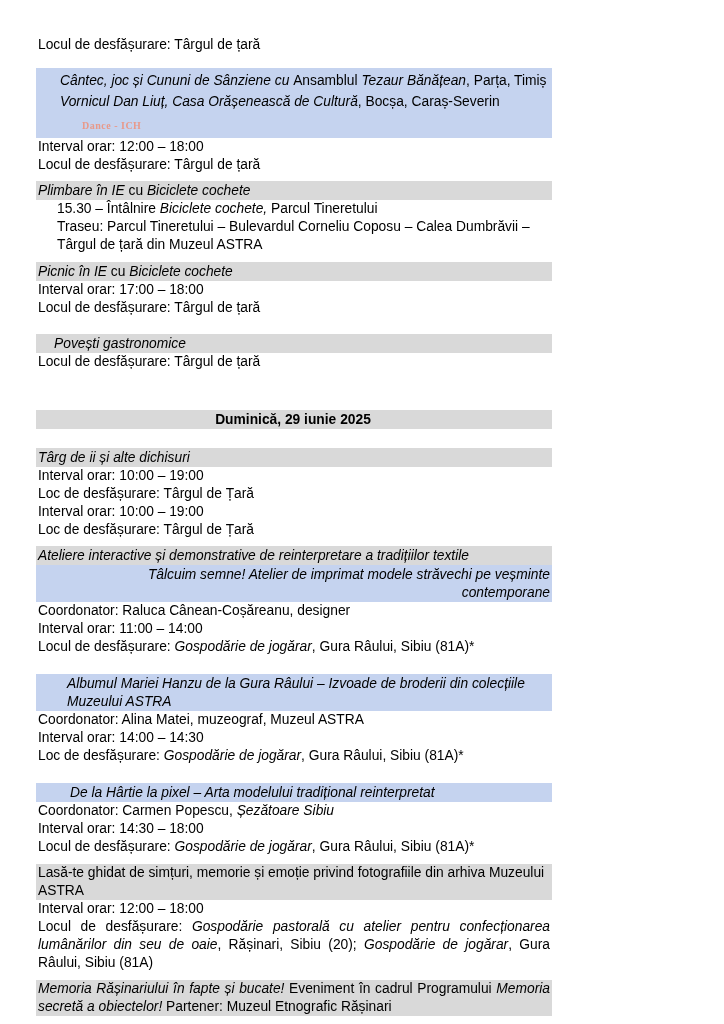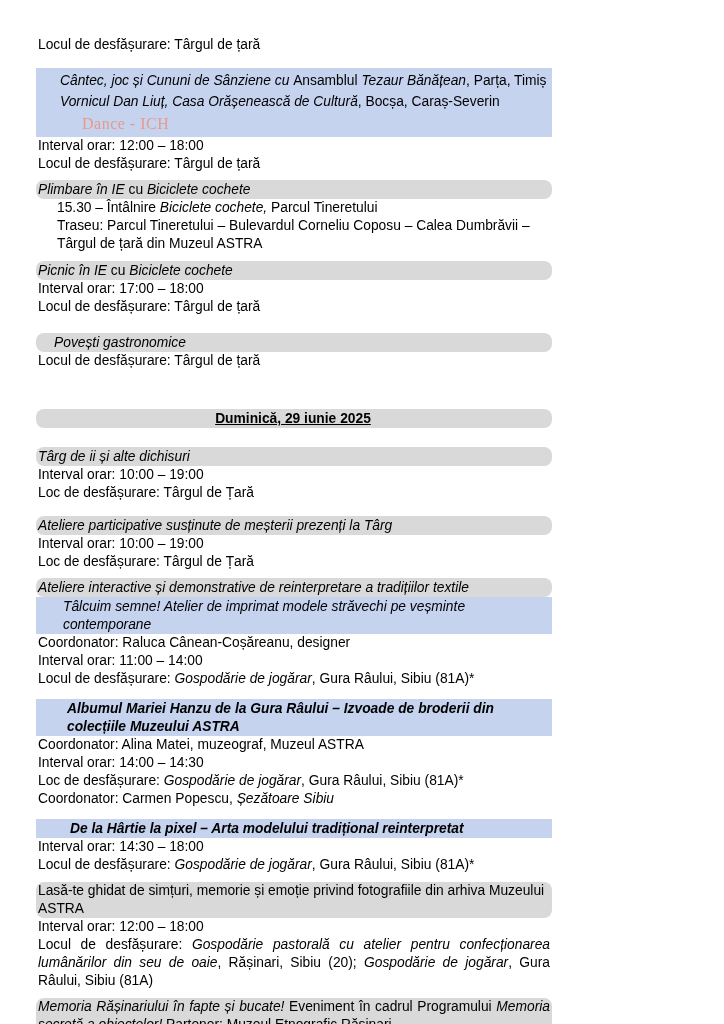--- a/index.html
+++ b/index.html
@@ -5,40 +5,40 @@
   html,body{margin:0;padding:0;}
   body{
     width:724px;height:1024px;overflow:hidden;
     background:var(--page-bg,#fff);
     font-family:"Liberation Sans","DejaVu Sans",sans-serif;
     font-size:13.8px;line-height:18px;color:var(--text,#000);
   }
   .page{box-sizing:border-box;width:584px;height:1024px;padding:36px 32px 0 36px;background:var(--page-bg,#fff);}
   .block{margin:0;}
   .para{padding-left:2px;padding-right:2px;min-height:18px;}
-  .hl-gray{background:var(--hl-gray,#d9d9d9);border-radius:8px;}
+  .hl-gray{background:var(--hl-gray,#d9d9d9);}
   .hl-blue{background:var(--hl-blue,#c5d3ef);}
   .bar{padding-top:1px;}
   .blue-block{padding:2px 0;}
   .blue-block .para{line-height:21px;padding-left:24px;}
   .it{font-style:italic;}
-  .bd{font-weight:bold;text-decoration:underline;}
+  .bd{font-weight:bold;}
   .center{text-align:center;padding-left:0;}
   .justify{text-align:justify;}
   .ind-20{padding-left:21px;}
-  .ind-25{padding-left:27px;}
+  .ind-25{padding-left:27px;text-align:right;}
   .ind-29{padding-left:31px;}
   .ind-32{padding-left:34px;}
   .ind-37{padding-left:39px;}
-  .mt-7{margin-top:7px;}  .mt-8{margin-top:8px;}  .mt-11{margin-top:11px;font-weight:bold;}
+  .mt-7{margin-top:7px;}  .mt-8{margin-top:8px;}  .mt-11{margin-top:18px;}
   .mt-14{margin-top:14px;}.mt-17{margin-top:17px;padding-left:16px;}.mt-19{margin-top:19px;}
   .mt-39{margin-top:39px;}
   .logo{display:inline-block;white-space:nowrap;margin-left:6px;vertical-align:-2px;}
   .logo svg{width:15px;height:15px;vertical-align:-3px;margin-right:1px;}
-  .logo-text{font-family:"Liberation Serif","DejaVu Serif",serif;font-size:16px;letter-spacing:0.5px;}
+  .logo-text{font-family:"Liberation Serif","DejaVu Serif",serif;font-size:10px;letter-spacing:0.5px;font-weight:bold;}
 </style>
 </head>
 <body>
 
 <main class="page">
     <div class="block">
       <div class="para"><span>Locul de desfășurare: Târgul de țară</span></div>
     </div>
     <div class="block hl-blue blue-block mt-14">
       <div class="para ind-37"><span class="it">Cântec, joc și Cununi de Sânziene cu </span><span>Ansamblul </span><span class="it">Tezaur Bănățean</span><span>, Parța, Timiș</span></div>
@@ -81,23 +81,20 @@
     </div>
     <div class="block hl-gray bar mt-19">
       <div class="para"><span class="it">Târg de ii și alte dichisuri</span></div>
     </div>
     <div class="block">
       <div class="para"><span>Interval orar: 10:00 – 19:00</span></div>
     </div>
     <div class="block">
       <div class="para"><span>Loc de desfășurare: Târgul de Țară</span></div>
     </div>
-    <div class="block hl-gray bar mt-14">
-      <div class="para"><span class="it">Ateliere participative susținute de meșterii prezenți la Târg</span></div>
-    </div>
     <div class="block">
       <div class="para"><span>Interval orar: 10:00 – 19:00</span></div>
     </div>
     <div class="block">
       <div class="para"><span>Loc de desfășurare: Târgul de Țară</span></div>
     </div>
     <div class="block hl-gray bar mt-7">
       <div class="para"><span class="it">Ateliere interactive și demonstrative de reinterpretare a tradițiilor textile</span></div>
     </div>
     <div class="block hl-blue bar">
@@ -117,25 +114,25 @@
     </div>
     <div class="block">
       <div class="para"><span>Coordonator: Alina Matei, muzeograf, Muzeul ASTRA</span></div>
     </div>
     <div class="block">
       <div class="para"><span>Interval orar: 14:00 – 14:30</span></div>
     </div>
     <div class="block">
       <div class="para"><span>Loc de desfășurare: </span><span class="it">Gospodărie de jogărar</span><span>, Gura Râului, Sibiu (81A)*</span></div>
     </div>
+    <div class="block hl-blue bar mt-11">
+      <div class="para ind-32"><span class="it">De la Hârtie la pixel – Arta modelului tradițional reinterpretat</span></div>
+    </div>
     <div class="block">
       <div class="para"><span>Coordonator: Carmen Popescu, </span><span class="it">Șezătoare Sibiu</span></div>
-    </div>
-    <div class="block hl-blue bar mt-11">
-      <div class="para ind-32"><span class="it">De la Hârtie la pixel – Arta modelului tradițional reinterpretat</span></div>
     </div>
     <div class="block">
       <div class="para"><span>Interval orar: 14:30 – 18:00</span></div>
     </div>
     <div class="block">
       <div class="para"><span>Locul de desfășurare: </span><span class="it">Gospodărie de jogărar</span><span>, Gura Râului, Sibiu (81A)*</span></div>
     </div>
     <div class="block hl-gray mt-8">
       <div class="para"><span>Lasă-te ghidat de simțuri, memorie și emoție privind fotografiile din arhiva Muzeului ASTRA</span></div>
     </div>

